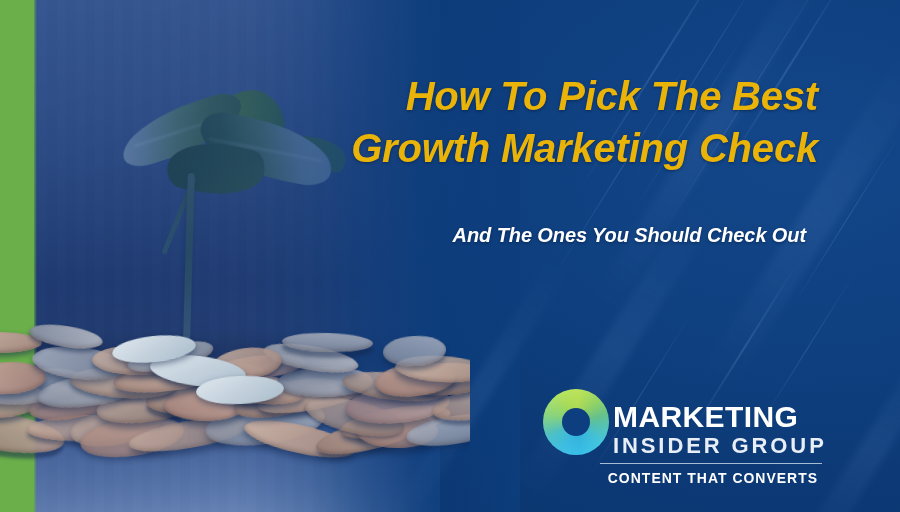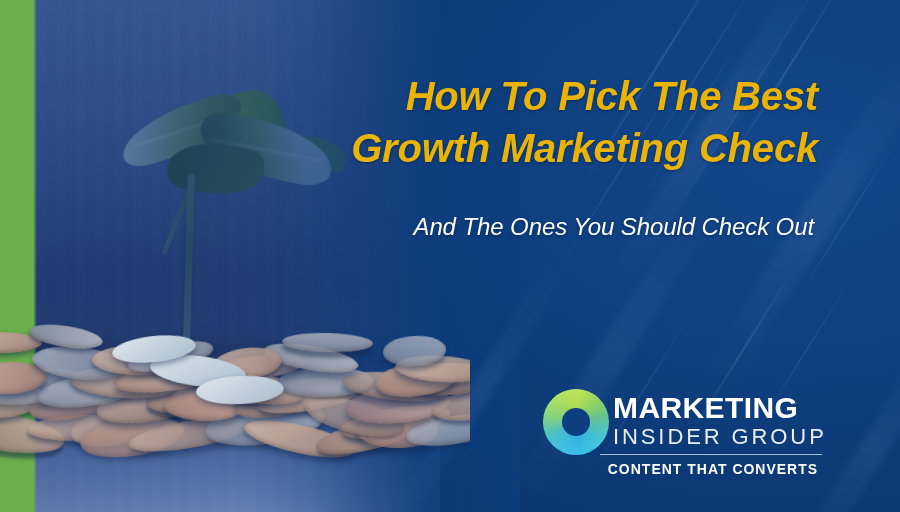--- a/index.html
+++ b/index.html
@@ -247,27 +247,27 @@
     font-family: "Liberation Sans", sans-serif;
     font-weight: bold;
     font-style: italic;
     font-size: 40px;
     line-height: 52px;
     letter-spacing: -0.2px;
     text-shadow: 0 1px 3px rgba(5,25,60,.55);
     white-space: nowrap;
   }
   .subhead {
-    margin: 4px;
+    margin: 12px;
     padding-top: 32px;
     color: #ffffff;
     font-family: "Liberation Sans", sans-serif;
-    font-weight: normal;
+    font-weight: bold;
     font-style: italic;
-    font-size: 24px;
+    font-size: 20px;
     line-height: 34px;
     letter-spacing: -0.1px;
     text-shadow: 0 1px 3px rgba(5,25,60,.55);
     white-space: nowrap;
   }
 
   
   .logo {
     position: absolute;
     left: 543px;
@@ -308,36 +308,36 @@
   .logo-ring-hole {
     position: absolute;
     left: 19px; top: 19px;
     width: 28px; height: 28px;
     border-radius: 50%;
     background: #0d3f80;
   }
   .logo-text {
     position: absolute;
     left: 70px;
-    top: 8px;
+    top: 17px;
     width: 210px;
   }
   .logo-name {
     color: #ffffff;
     font-family: "Liberation Sans", sans-serif;
     font-weight: bold;
     font-size: 30px;
     line-height: 33px;
     letter-spacing: 0.4px;
     white-space: nowrap;
   }
   .logo-sub {
     color: #e8eef6;
     font-family: "Liberation Sans", sans-serif;
-    font-weight: normal;
+    font-weight: bold;
     font-size: 22px;
     line-height: 26px;
     letter-spacing: 2.9px;
     white-space: nowrap;
   }
   .logo-divider {
     margin-top: 4px;
     margin-left: -13px;
     width: 222px;
     height: 1px;

